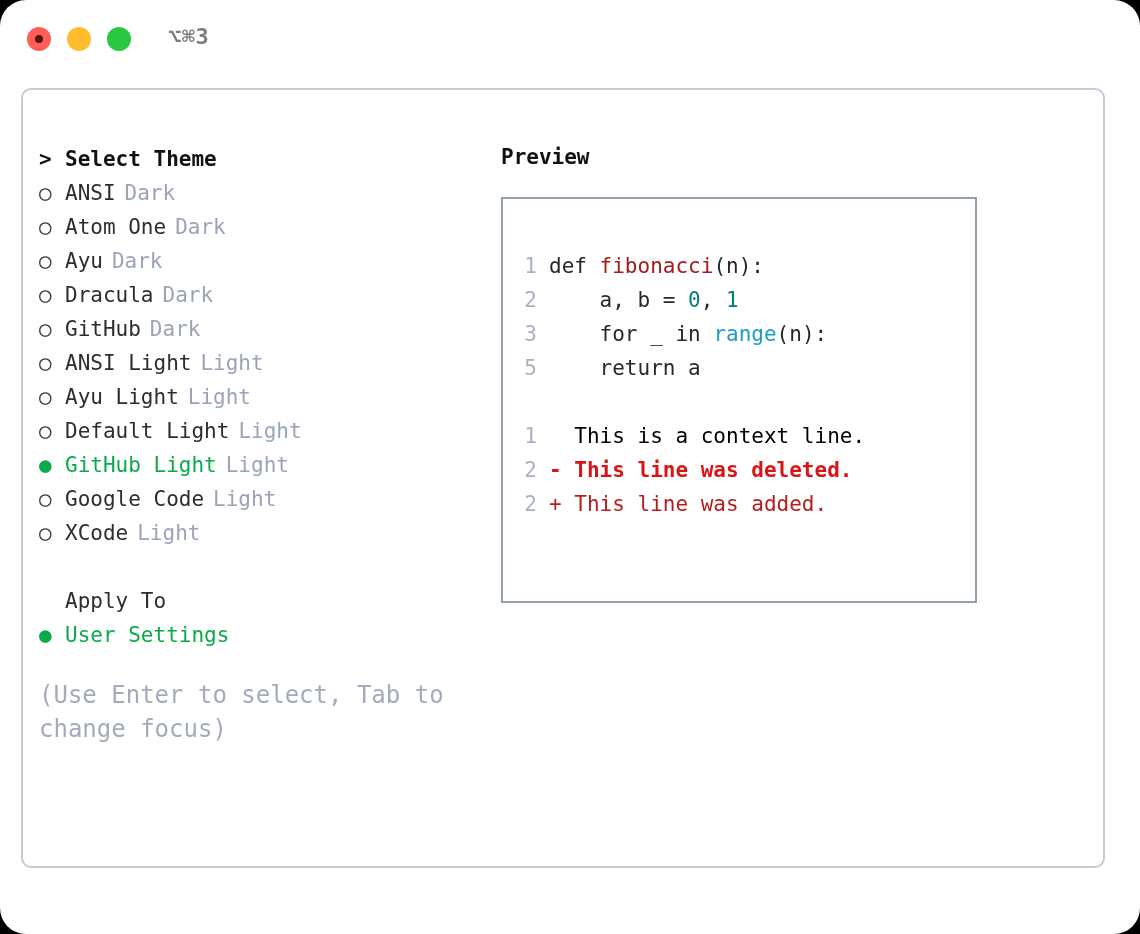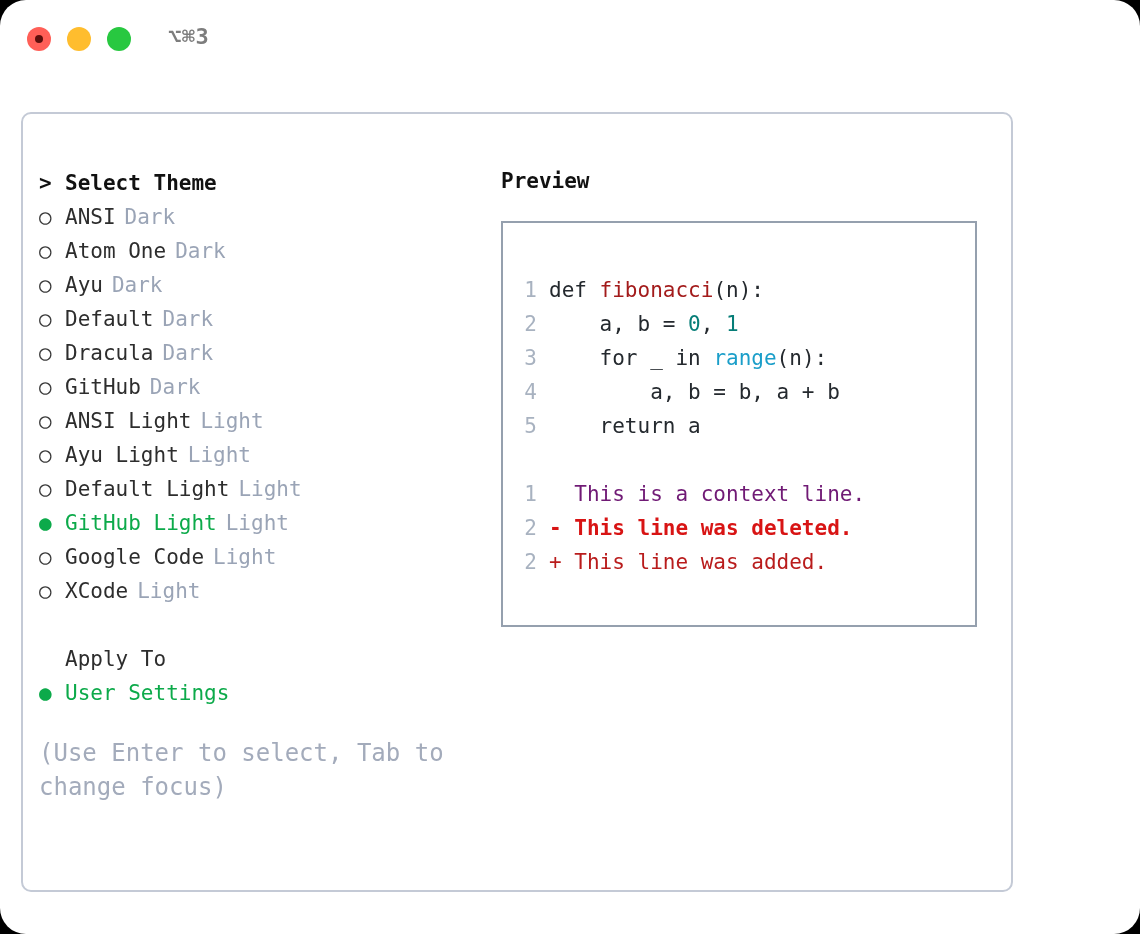--- a/index.html
+++ b/index.html
@@ -57,22 +57,22 @@
     font-size: 22px;
     font-weight: bold;
     color: #7d7d7d;
     letter-spacing: 0.5px;
   }
 
   
   #panel {
     position: absolute;
     left: 21px;
-    top: 112px;
-    width: 992px;
+    top: 88px;
+    width: 1084px;
     height: 780px;
     border: 2px solid #c4cad6;
     border-radius: 10px;
     box-sizing: border-box;
     background: #ffffff;
   }
 
   
   #left-col {
     position: absolute;
@@ -150,21 +150,21 @@
     display: inline-block;
     width: 22px;
     text-align: right;
     color: #a8b2c0;
     margin-right: 12px;
   }
   .tok-plain  { color: #24292e; }
   .tok-fn     { color: #a31b1b; }
   .tok-num    { color: #067d77; }
   .tok-builtin{ color: #1a9ec9; }
-  .tok-ctx    { color: #701a75; }
+  .tok-ctx    { color: #000000; }
   .tok-del    { color: #d81414; font-weight: bold; }
   .tok-add    { color: #b91c1c; }
   .code-gap { height: 34px; }
 </style>
 </head>
 <body>
 
 <div id="window">
 
   <div id="titlebar">
@@ -179,21 +179,20 @@
     <div id="left-col">
 
       <div class="row section-head">
         <span class="prefix">&gt;</span><span>Select Theme</span>
       </div>
 
       <div id="theme-list">
           <div class="row"><span class="bullet">○</span><span class="item-label">ANSI</span><span class="type-label">Dark</span></div>
           <div class="row"><span class="bullet">○</span><span class="item-label">Atom One</span><span class="type-label">Dark</span></div>
           <div class="row"><span class="bullet">○</span><span class="item-label">Ayu</span><span class="type-label">Dark</span></div>
-          <div class="row"><span class="bullet">○</span><span class="item-label">Default</span><span class="type-label">Dark</span></div>
           <div class="row"><span class="bullet">○</span><span class="item-label">Dracula</span><span class="type-label">Dark</span></div>
           <div class="row"><span class="bullet">○</span><span class="item-label">GitHub</span><span class="type-label">Dark</span></div>
           <div class="row"><span class="bullet">○</span><span class="item-label">ANSI Light</span><span class="type-label">Light</span></div>
           <div class="row"><span class="bullet">○</span><span class="item-label">Ayu Light</span><span class="type-label">Light</span></div>
           <div class="row"><span class="bullet">○</span><span class="item-label">Default Light</span><span class="type-label">Light</span></div>
           <div class="row"><span class="bullet selected">●</span><span class="item-label selected">GitHub Light</span><span class="type-label">Light</span></div>
           <div class="row"><span class="bullet">○</span><span class="item-label">Google Code</span><span class="type-label">Light</span></div>
           <div class="row"><span class="bullet">○</span><span class="item-label">XCode</span><span class="type-label">Light</span></div>
         </div>
 
@@ -210,21 +209,20 @@
       <div id="help-text">(Use Enter to select, Tab to change focus)</div>
     </div>
 
     <div id="right-col">
       <div id="preview-title">Preview</div>
       <div id="code-box">
         <div id="code-lines">
             <div class="code-line"><span class="ln">1</span><span class="tok-plain">def </span><span class="tok-fn">fibonacci</span><span class="tok-plain">(n):</span></div>
             <div class="code-line"><span class="ln">2</span><span class="tok-plain">    a, b = </span><span class="tok-num">0</span><span class="tok-plain">, </span><span class="tok-num">1</span></div>
             <div class="code-line"><span class="ln">3</span><span class="tok-plain">    for _ in </span><span class="tok-builtin">range</span><span class="tok-plain">(n):</span></div>
-            <div class="code-line"><span class="ln">4</span><span class="tok-plain">        a, b = b, a + b</span></div>
             <div class="code-line"><span class="ln">5</span><span class="tok-plain">    return a</span></div>
           </div>
         <div class="code-gap"></div>
         <div id="diff-lines">
             <div class="code-line"><span class="ln">1</span><span class="tok-ctx">  This is a context line.</span></div>
             <div class="code-line"><span class="ln">2</span><span class="tok-del">- This line was deleted.</span></div>
             <div class="code-line"><span class="ln">2</span><span class="tok-add">+ This line was added.</span></div>
           </div>
       </div>
     </div>

